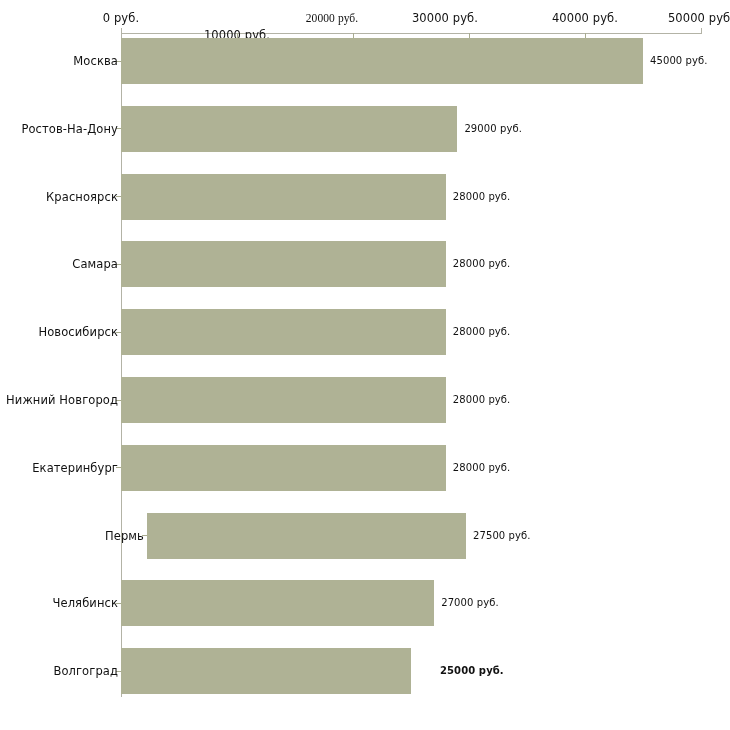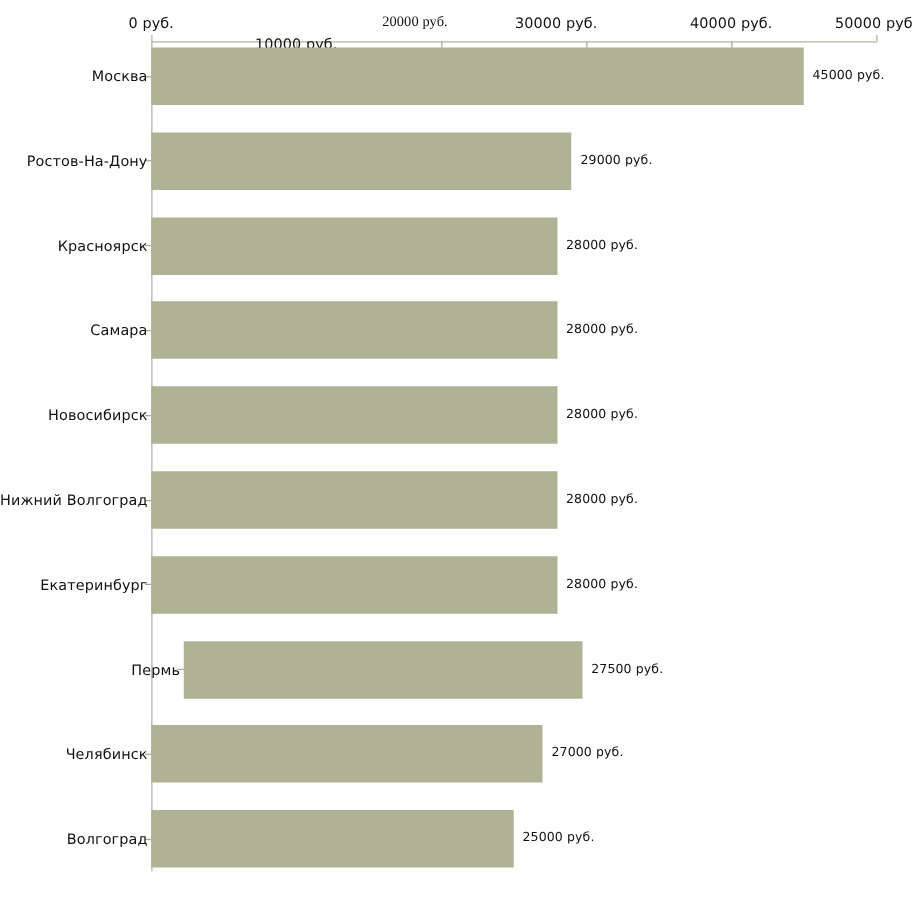--- a/index.html
+++ b/index.html
@@ -167,21 +167,21 @@
           <div class="value-label" style="left: 452.8px;">28000 руб.</div>
         </div>
         <div class="bar-row" style="top: 309.2px; height: 46px;">
           <div class="cat-tick"></div>
           <div class="cat-label">Новосибирск</div>
           <div class="bar" title="Новосибирск 28000 руб." style="width: 324.8px; background: rgb(175, 178, 149);"></div>
           <div class="value-label" style="left: 452.8px;">28000 руб.</div>
         </div>
         <div class="bar-row" style="top: 377px; height: 46px;">
           <div class="cat-tick"></div>
-          <div class="cat-label">Нижний Волгоград</div>
+          <div class="cat-label">Нижний Новгород</div>
           <div class="bar" title="Нижний Новгород 28000 руб." style="width: 324.8px; background: rgb(175, 178, 149);"></div>
           <div class="value-label" style="left: 452.8px;">28000 руб.</div>
         </div>
         <div class="bar-row" style="top: 444.8px; height: 46px;">
           <div class="cat-tick"></div>
           <div class="cat-label">Екатеринбург</div>
           <div class="bar" title="Екатеринбург 28000 руб." style="width: 324.8px; background: rgb(175, 178, 149);"></div>
           <div class="value-label" style="left: 452.8px;">28000 руб.</div>
         </div>
         <div class="bar-row" style="top: 512.6px; height: 46px; margin-left: 26px;">
@@ -193,18 +193,18 @@
         <div class="bar-row" style="top: 580.4px; height: 46px;">
           <div class="cat-tick"></div>
           <div class="cat-label">Челябинск</div>
           <div class="bar" title="Челябинск 27000 руб." style="width: 313.2px; background: rgb(175, 178, 149);"></div>
           <div class="value-label" style="left: 441.2px;">27000 руб.</div>
         </div>
         <div class="bar-row" style="top: 648.2px; height: 46px;">
           <div class="cat-tick"></div>
           <div class="cat-label">Волгоград</div>
           <div class="bar" title="Волгоград 25000 руб." style="width: 290px; background: rgb(175, 178, 149);"></div>
-          <div class="value-label" style="left: 418px;">25000 руб.</div>
+          <div class="value-label" style="left: 440px; font-weight: bold;">25000 руб.</div>
         </div>
       </div>
   </div>
 
 </div>
 
 </body></html>

